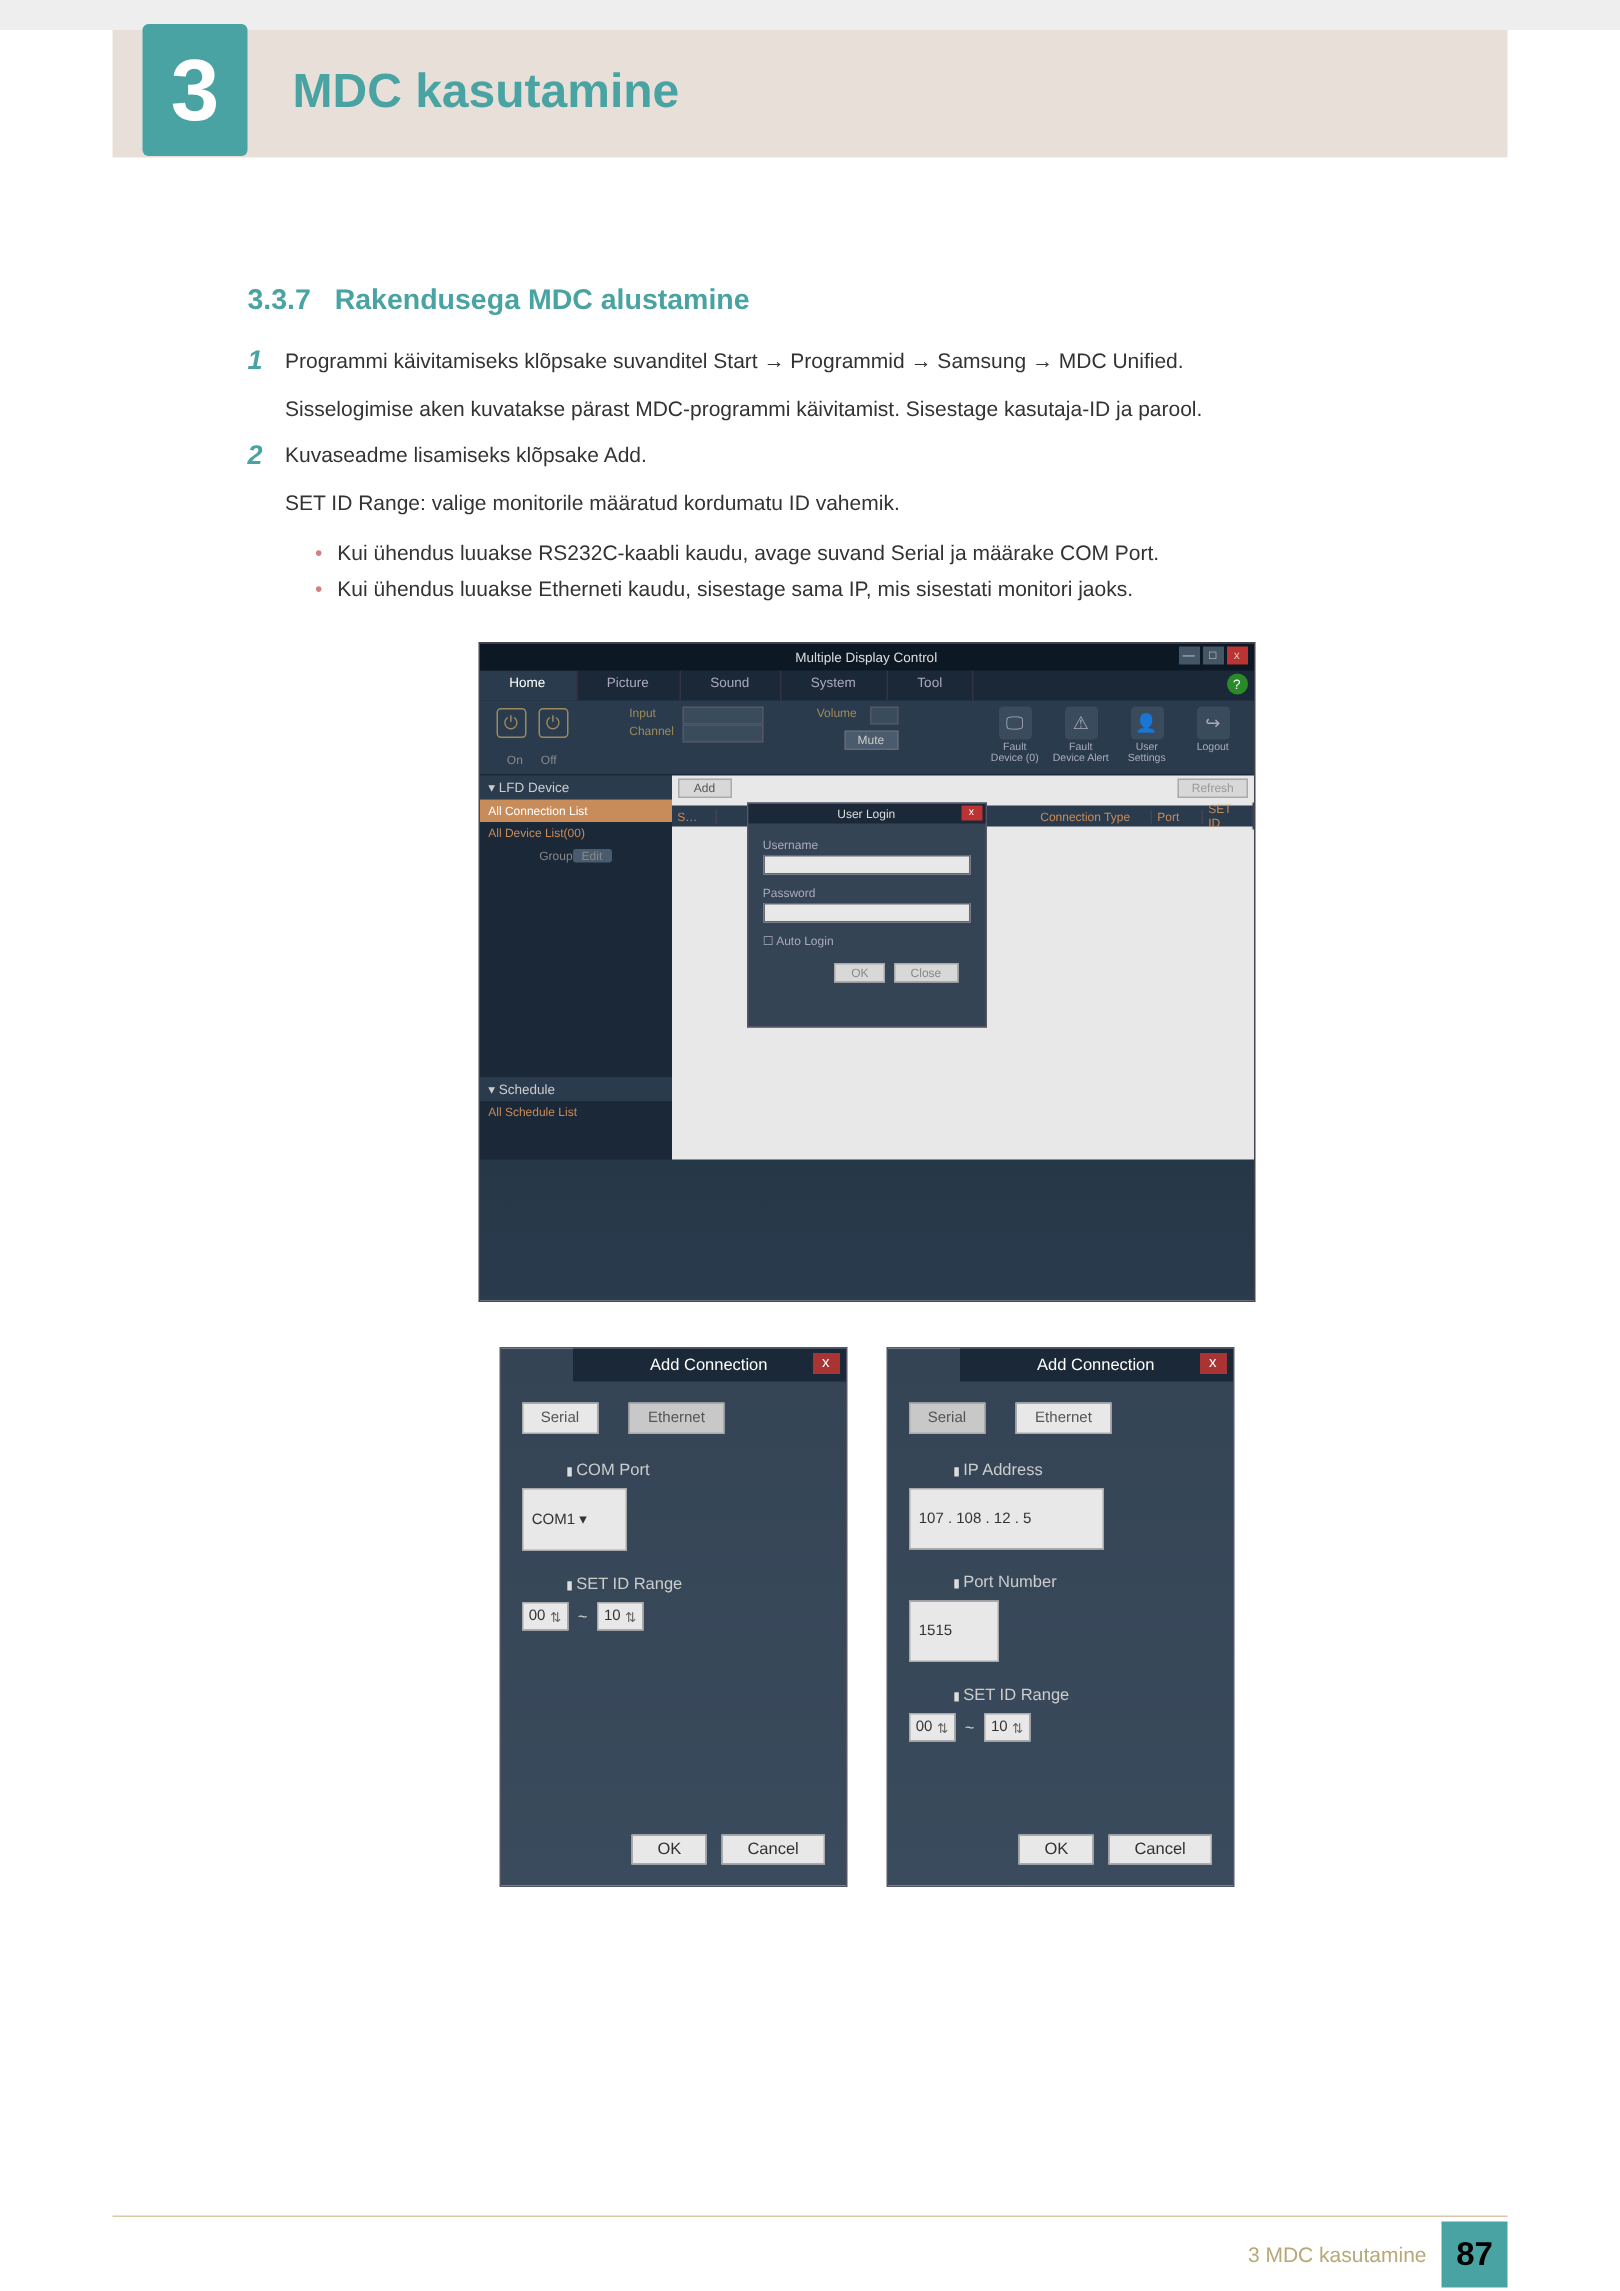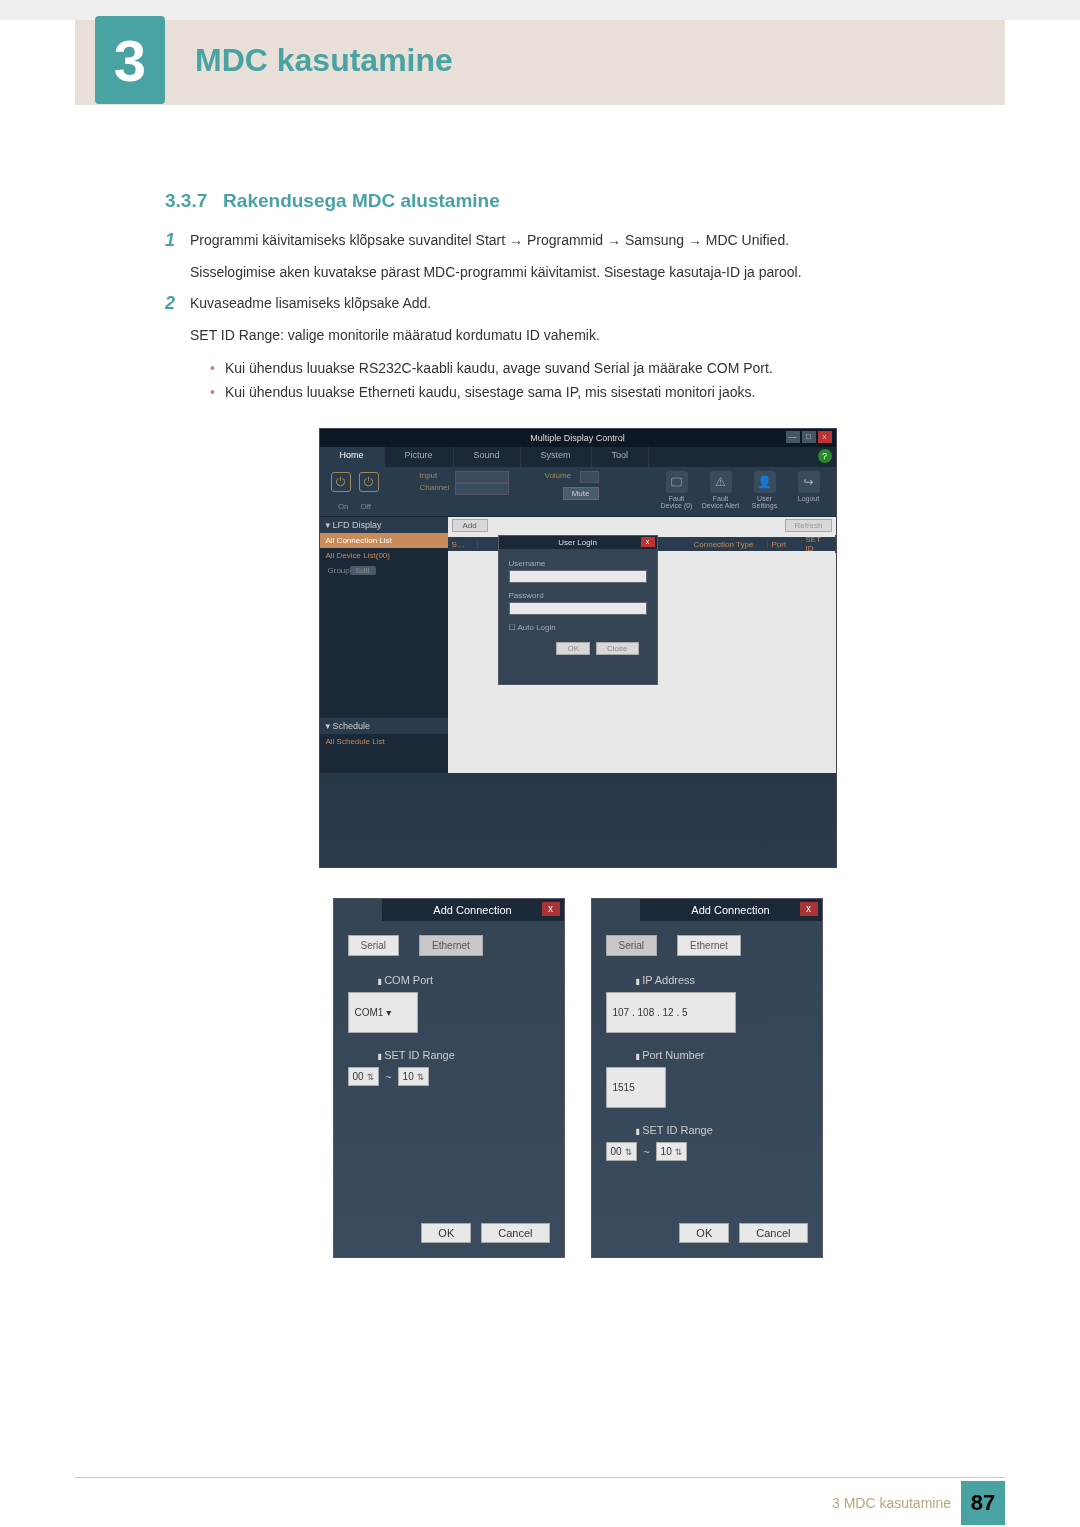--- a/index.html
+++ b/index.html
@@ -290,21 +290,21 @@
 .sm-side-item2 {
   color: #c88b5a;
   padding: 3px 6px;
   font-size: 8px;
 }
 .sm-side-group {
   color: #888;
   padding: 3px 8px;
   font-size: 8px;
   display: flex;
-  justify-content: flex-start;
+  justify-content: center;
 }
 .sm-side-edit {
   background: #4a5b6d;
   padding: 0 6px;
   border-radius: 2px;
 }
 .sm-main {
   flex: 1;
   background: #e8e8e8;
   position: relative;
@@ -639,21 +639,21 @@
             <div>User Settings</div>
           </div>
         <div class="sm-statusicon">
             <div class="icon">↪</div>
             <div>Logout</div>
           </div>
       </div>
     </div>
     <div class="sm-body">
       <div class="sm-sidebar">
-        <div class="sm-side-hdr">LFD Display</div>
+        <div class="sm-side-hdr">LFD Device</div>
         <div class="sm-side-item">All Connection List</div>
         <div class="sm-side-item2">All Device List(00)</div>
         <div class="sm-side-group">
           <span>Group</span>
           <span class="sm-side-edit">Edit</span>
         </div>
         <div style="height:140px"></div>
         <div class="sm-side-hdr">Schedule</div>
         <div class="sm-side-item2">All Schedule List</div>
       </div>

